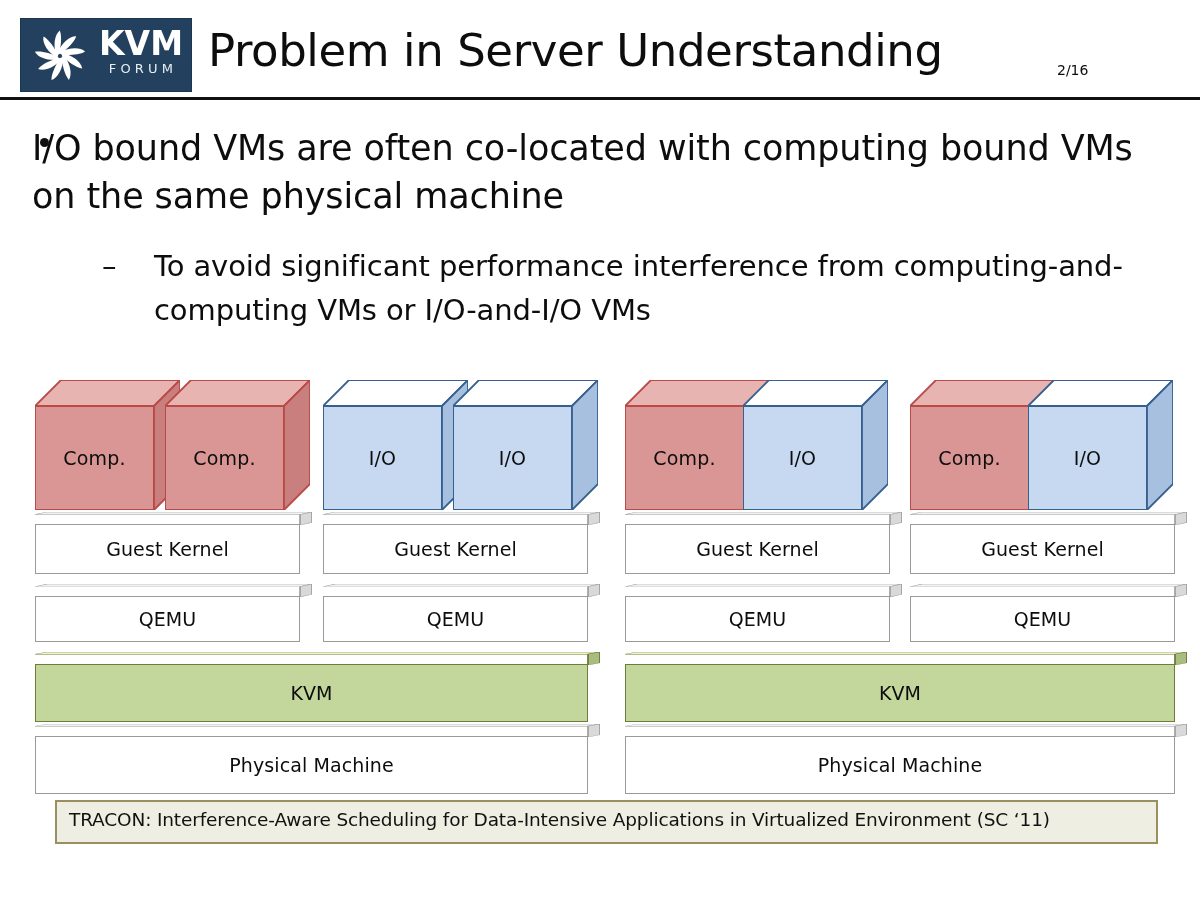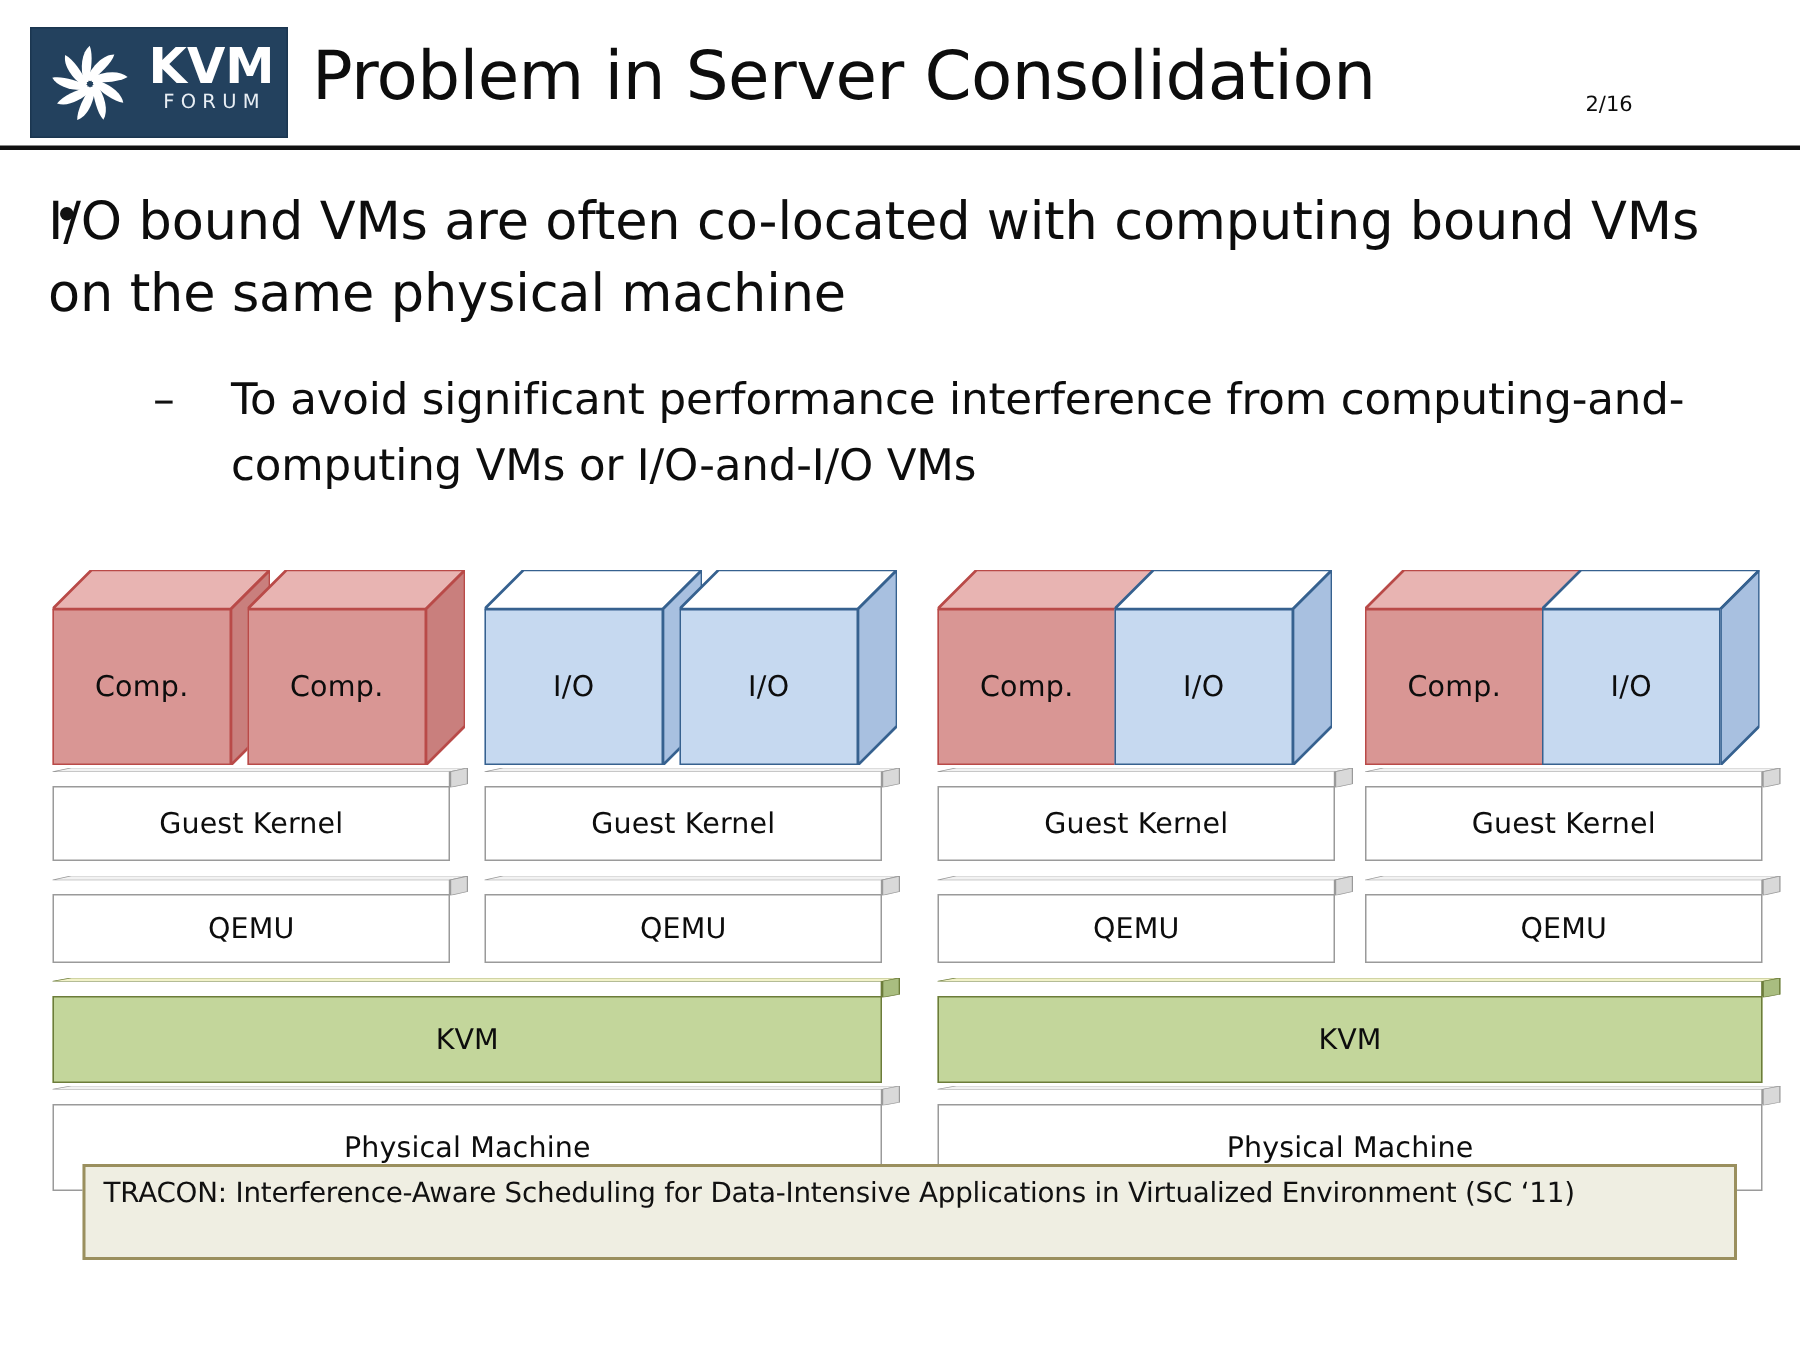--- a/index.html
+++ b/index.html
@@ -181,23 +181,23 @@
     left: 0; top: 0;
     width: 100%; height: 100%;
     pointer-events: none;
   }
   .cube.red .cface { background: #d99694; border: 1.8px solid #b94a48; }
   .cube.blue .cface { background: #c6d9f0; border: 1.8px solid #36618f; }
 
   
   #footnote-box {
     position: absolute;
-    left: 55px; top: 776px;
+    left: 55px; top: 800px;
     width: 1103px;
-    height: 64px;
+    height: 44px;
     background: #efeee2;
     border: 2.2px solid #9a8f5e;
     box-sizing: border-box;
     padding: 6px 10px 0 12px;
   }
   #footnote-box .fn-line {
     font-size: 18.5px;
     line-height: 24px;
     color: #111111;
     white-space: nowrap;
@@ -242,21 +242,21 @@
           </g>
         </g>
       </g>
     </svg>
     <div id="logo-wordmark">
       <div id="logo-kvm">KVM</div>
       <div id="logo-forum">FORUM</div>
     </div>
   </div>
 
-  <div id="slide-title">Problem in Server Consolidation</div>
+  <div id="slide-title">Problem in Server Understanding</div>
   <div id="page-number">2/16</div>
   <div id="header-rule"></div>
 </div>
 
 <div id="bullet-level1">
   <span class="bullet-dot"></span>
   <div class="bullet-text">I/O bound VMs are often co-located with computing bound VMs on the same physical machine</div>
 </div>
 
 <div id="bullet-level2">

